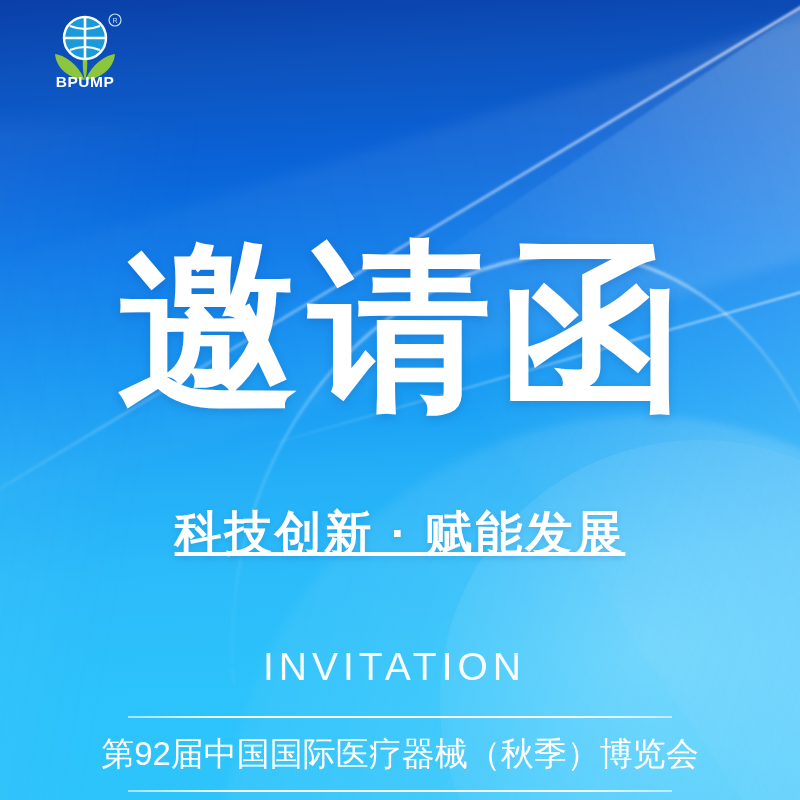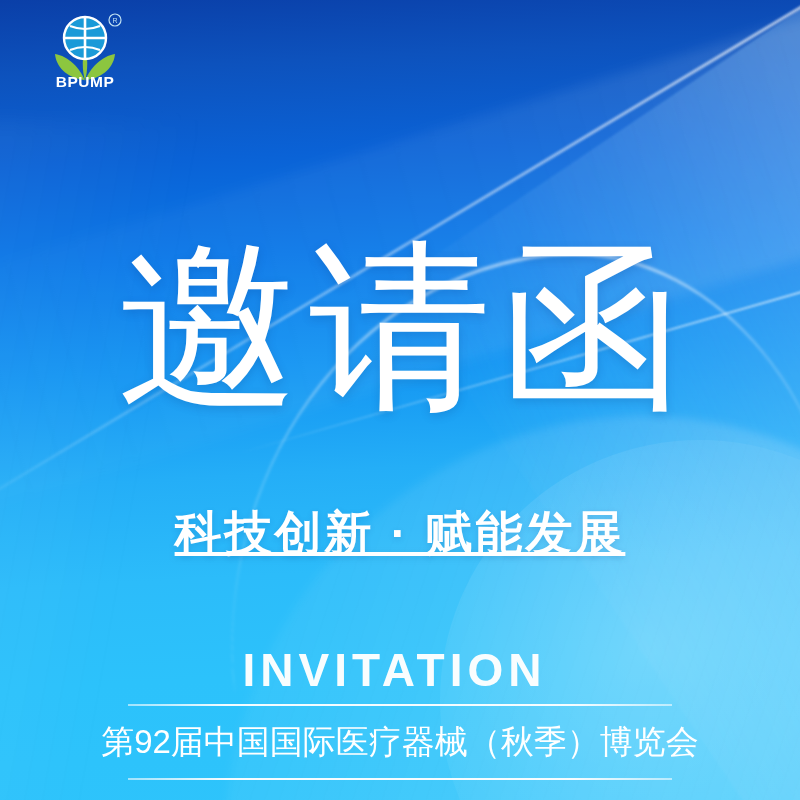--- a/index.html
+++ b/index.html
@@ -151,21 +151,21 @@
     z-index: 5;
     text-align: center;
   }
   .main-title {
     position: absolute;
     top: 236px;
     left: 0;
     right: 0;
     color: #ffffff;
     font-size: 182px;
-    font-weight: 400;
+    font-weight: 700;
     line-height: 1;
     letter-spacing: 10px;
     text-indent: 10px;
     white-space: nowrap;
     text-shadow: 0 3px 10px rgba(0, 40, 110, 0.17);
   }
   .subtitle {
     position: absolute;
     top: 509px;
     left: 0;
@@ -178,35 +178,35 @@
     white-space: nowrap;
     text-shadow: 0 2px 6px rgba(0, 40, 110, 0.13);
     text-decoration: underline;
   }
   .invitation-en {
     position: absolute;
     top: 647px;
     left: 0;
     right: 16px;
     color: #ffffff;
-    font-size: 46px;
-    font-weight: 700;
+    font-size: 39px;
+    font-weight: 400;
     line-height: 1;
     letter-spacing: 5px;
     text-indent: 5px;
     white-space: nowrap;
     opacity: 0.97;
   }
 
   
   .event-bar {
     position: absolute;
     left: 100px;
     right: 100px;
-    bottom: 20px;
+    bottom: 8px;
     z-index: 5;
     text-align: center;
   }
   .rule {
     height: 2px;
     margin: 0 28px;
     background: linear-gradient(90deg, rgba(255,255,255,0.55) 0%, rgba(255,255,255,0.95) 18%, rgba(255,255,255,0.95) 82%, rgba(255,255,255,0.55) 100%);
   }
   .rule-top { margin-bottom: 17px; }
   .rule-bottom { margin-top: 16px; }

